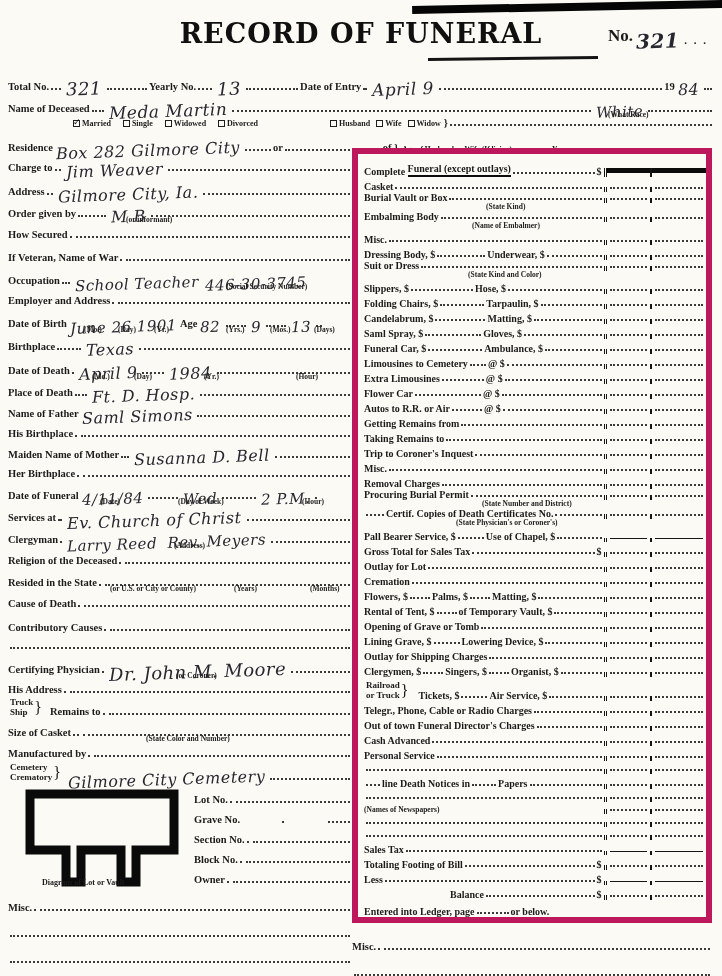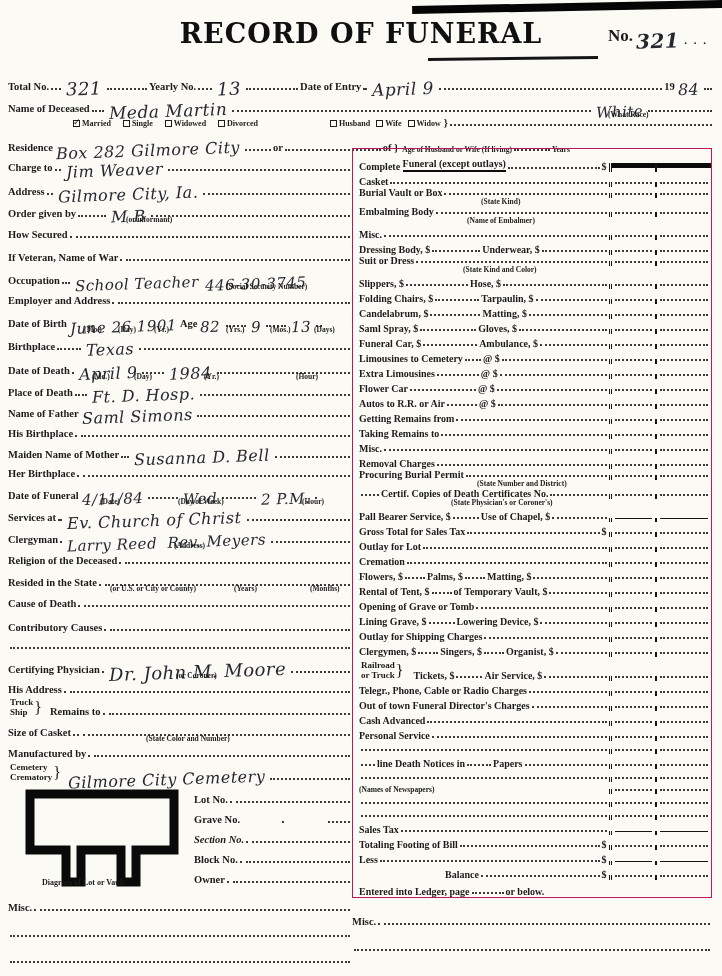--- a/index.html
+++ b/index.html
@@ -41,21 +41,21 @@
 
   
   .stack{display:inline-flex;align-items:center;margin:0 2px;}
   .stacklines{display:flex;flex-direction:column;font-size:9px;font-weight:bold;line-height:1.1;}
   .brace{font-size:16px;margin-left:1px;}
 
   
   #top-rows{position:absolute;left:8px;top:61px;width:706px;}
   #left-col{position:absolute;left:8px;top:150px;width:344px;}
   #right-col{position:absolute;left:352px;top:148px;width:362px;}
-  #fee-box{border:1px solid #be185d;width:360px;padding:3px 0 0 6px;background:transparent;}
+  #fee-box{border:6px solid #be185d;width:360px;padding:3px 0 0 6px;background:transparent;}
   #bottom-right-rows{margin-top:10px;padding-right:2px;}
   #left-bottom-rows{margin-top:4px;}
 
   
   .frow{display:flex;align-items:flex-end;}
   .frow .lab{font-size:10px;}
   .flabel{flex:1 1 auto;display:flex;align-items:flex-end;position:relative;min-width:0;}
   .cell{display:flex;align-items:flex-end;}
   .c1{width:46px;border-left:3px double #141414;}
   .c2{width:56px;border-left:2px solid #141414;}
@@ -381,21 +381,21 @@
           <div class="row" style="height: 20px;">
             <span class="lab">Lot No.</span>
             <span class="dots" style="width: 2px;"></span>
             <span class="dots leader"></span>
           </div>
           <div class="row" style="height: 20px; gap: 40px;">
             <span class="lab">Grave No.</span>
             <span class="dots" style="width: 2px;"></span>
             <span class="dots leader"></span>
           </div>
-          <div class="row" style="height: 20px; font-style: italic;">
+          <div class="row" style="height: 20px;">
             <span class="lab">Section No.</span>
             <span class="dots" style="width: 2px;"></span>
             <span class="dots leader"></span>
           </div>
           <div class="row" style="height: 20px;">
             <span class="lab">Block No.</span>
             <span class="dots" style="width: 2px;"></span>
             <span class="dots leader"></span>
           </div>
           <div class="row" style="height: 20px;">
@@ -648,20 +648,32 @@
             <div class="cell c1">
               <span class="cfill"></span>
             </div>
             <div class="cell c2">
               <span class="cfill"></span>
             </div>
           </div>
           <div class="frow" style="height: 15px;">
             <div class="flabel">
               <span class="lab">Taking Remains to</span>
+              <span class="dots leader"></span>
+            </div>
+            <div class="cell c1">
+              <span class="cfill"></span>
+            </div>
+            <div class="cell c2">
+              <span class="cfill"></span>
+            </div>
+          </div>
+          <div class="frow" style="height: 15px;">
+            <div class="flabel">
+              <span class="lab">Trip to Coroner's Inquest</span>
               <span class="dots leader"></span>
             </div>
             <div class="cell c1">
               <span class="cfill"></span>
             </div>
             <div class="cell c2">
               <span class="cfill"></span>
             </div>
           </div>
           <div class="frow" style="height: 15px;">

